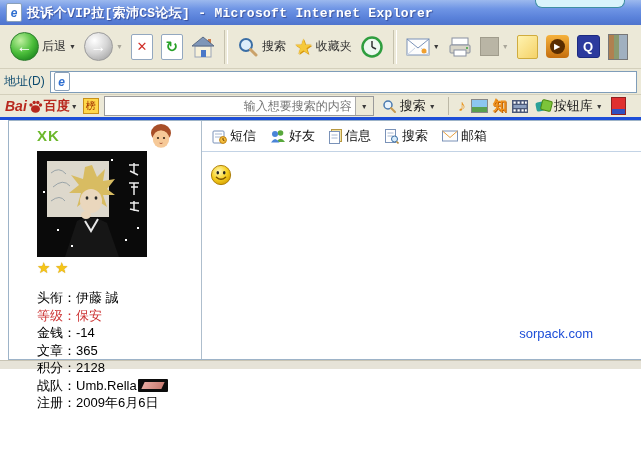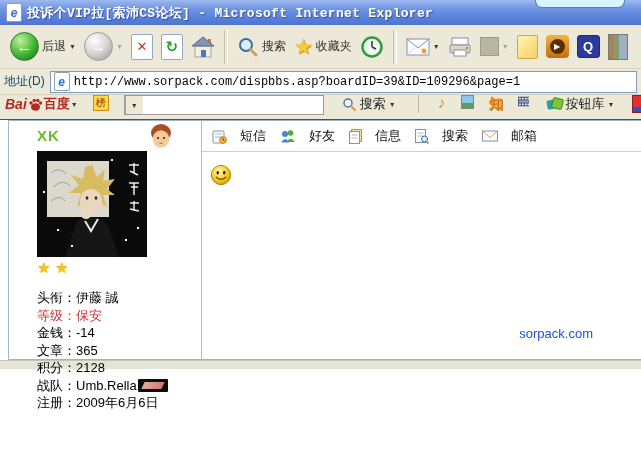--- a/index.html
+++ b/index.html
@@ -54,22 +54,22 @@
 
   
   .addressbar{height:26px;background:#ece9d8;border-bottom:1px solid #d4d0bc;box-sizing:border-box;
     display:flex;align-items:center;padding:0 4px;gap:5px;}
   .addr-label{font-size:12px;color:#0c4a6e;flex:0 0 auto;}
   .addr-input-wrap{flex:1;height:20px;background:#fff;border:1px solid #7f9db9;display:flex;align-items:center;gap:4px;padding:0 3px;}
   .addr-input{flex:1;border:none;outline:none;font-size:12px;height:16px;
     font-family:"Liberation Mono","DejaVu Sans Mono",monospace;color:#000;background:transparent;padding:0;}
 
   
-  .baidubar{height:25px;background:#ece9d8;border-bottom:1px solid #1d4ed8;box-sizing:border-box;
-    display:flex;align-items:flex-start;padding:0 5px;gap:15px;overflow:hidden;white-space:nowrap;}
+  .baidubar{height:25px;background:#ece9d8;border-bottom:3px solid #1d4ed8;box-sizing:border-box;
+    display:flex;align-items:center;padding:0 5px;gap:5px;overflow:hidden;white-space:nowrap;}
   .bd-logo{display:flex;align-items:center;gap:1px;font-weight:bold;}
   .bd-bai{color:#b8281e;font-size:14px;font-style:italic;}
   .bd-du{color:#b8281e;font-size:13px;}
   .bang{width:14px;height:14px;background:#ffd84a;border:1px solid #c8901a;color:#a03000;font-size:10px;
     display:flex;align-items:center;justify-content:center;flex:0 0 auto;}
   .bd-input-wrap{width:268px;height:18px;background:#fff;border:1px solid #9a9a9a;display:flex;align-items:center;}
   .bd-input{flex:1;border:none;outline:none;font-size:12px;color:#8a8a8a;text-align:right;padding:0 3px;background:transparent;}
   .bd-dd-btn{width:17px;height:18px;background:#ece9d8;border-left:1px solid #aaa;display:flex;align-items:center;justify-content:center;}
   .bd-btn{display:flex;align-items:center;gap:3px;padding:0 3px;font-size:13px;color:#1a1a1a;}
   .bd-sep{width:1px;height:18px;background:#bcb8a6;margin:0 4px;}
@@ -97,21 +97,21 @@
   .stat-row{font-size:13px;line-height:17.5px;color:#000;display:flex;align-items:center;white-space:nowrap;}
   .stat-row.level{color:#cc3333;}
   .clan-badge{display:inline-block;width:30px;height:13px;background:#0c0c0c;border-radius:1px;margin-left:1px;
     position:relative;overflow:hidden;vertical-align:middle;}
   .clan-badge i{position:absolute;left:5px;top:3px;width:20px;height:7px;background:linear-gradient(90deg,#e8a9a0,#c97c72);
     transform:skewX(-25deg);display:block;}
 
   .main{flex:1;display:flex;flex-direction:column;min-width:0;}
   .forum-nav{height:31px;border-bottom:1px solid #c3d3e5;box-sizing:border-box;display:flex;align-items:center;
     gap:14px;padding-left:10px;}
-  .nav-item{display:flex;align-items:center;gap:13px;font-size:13px;color:#111;}
+  .nav-item{display:flex;align-items:center;gap:3px;font-size:13px;color:#111;}
   .post{padding:12px 0 0 8px;}
   .sig-line{margin:10px 0 0 18px;display:flex;align-items:center;gap:26px;}
   .sig-text{font-size:13px;color:#000;letter-spacing:1px;}
   .site-footer{position:absolute;right:48px;bottom:18px;font-size:13px;color:#1d4ed8;}
 </style>
 </head>
 <body>
 
 <div class="window">
 
@@ -215,39 +215,39 @@
       <span class="books-ic"></span>
     </div>
   </div>
 
   <div class="addressbar">
     <span class="addr-label">地址(D)</span>
     <div class="addr-input-wrap">
       <span class="mini-page">
           <span class="e">e</span>
         </span>
-      <input class="addr-input" type="text" value="http://www.sorpack.com/dispbbs.asp?boardID=39&amp;ID=109296&amp;page=1" style="">
     </div>
   </div>
 
   <div class="baidubar">
     <div class="bd-logo">
       <span class="bd-bai">Bai</span>
       <svg width="15" height="15" viewBox="0 0 15 15">
         <ellipse cx="7.5" cy="10" rx="4.5" ry="3.8" fill="#b8281e"></ellipse>
         <circle cx="3" cy="6" r="1.7" fill="#b8281e"></circle>
         <circle cx="6.2" cy="3.5" r="1.7" fill="#b8281e"></circle>
         <circle cx="9.8" cy="3.5" r="1.7" fill="#b8281e"></circle>
         <circle cx="12.5" cy="6" r="1.7" fill="#b8281e"></circle>
       </svg>
       <span class="bd-du">百度</span>
       <span class="dd">▼</span>
     </div>
     <span class="bang">榜</span>
     <div class="bd-input-wrap">
+      <input class="bd-input" type="text" placeholder="输入想要搜索的内容" style="">
       <span class="bd-dd-btn">
           <span class="dd">▼</span>
         </span>
     </div>
     <div class="bd-btn">
       <svg width="15" height="15" viewBox="0 0 15 15">
         <circle cx="6" cy="6" r="4" fill="#eaf4fc" stroke="#4a7ab0" stroke-width="1.5"></circle>
         <line x1="9" y1="9" x2="13" y2="13" stroke="#c89a50" stroke-width="2" stroke-linecap="round"></line>
       </svg>
       <span>搜索</span>

